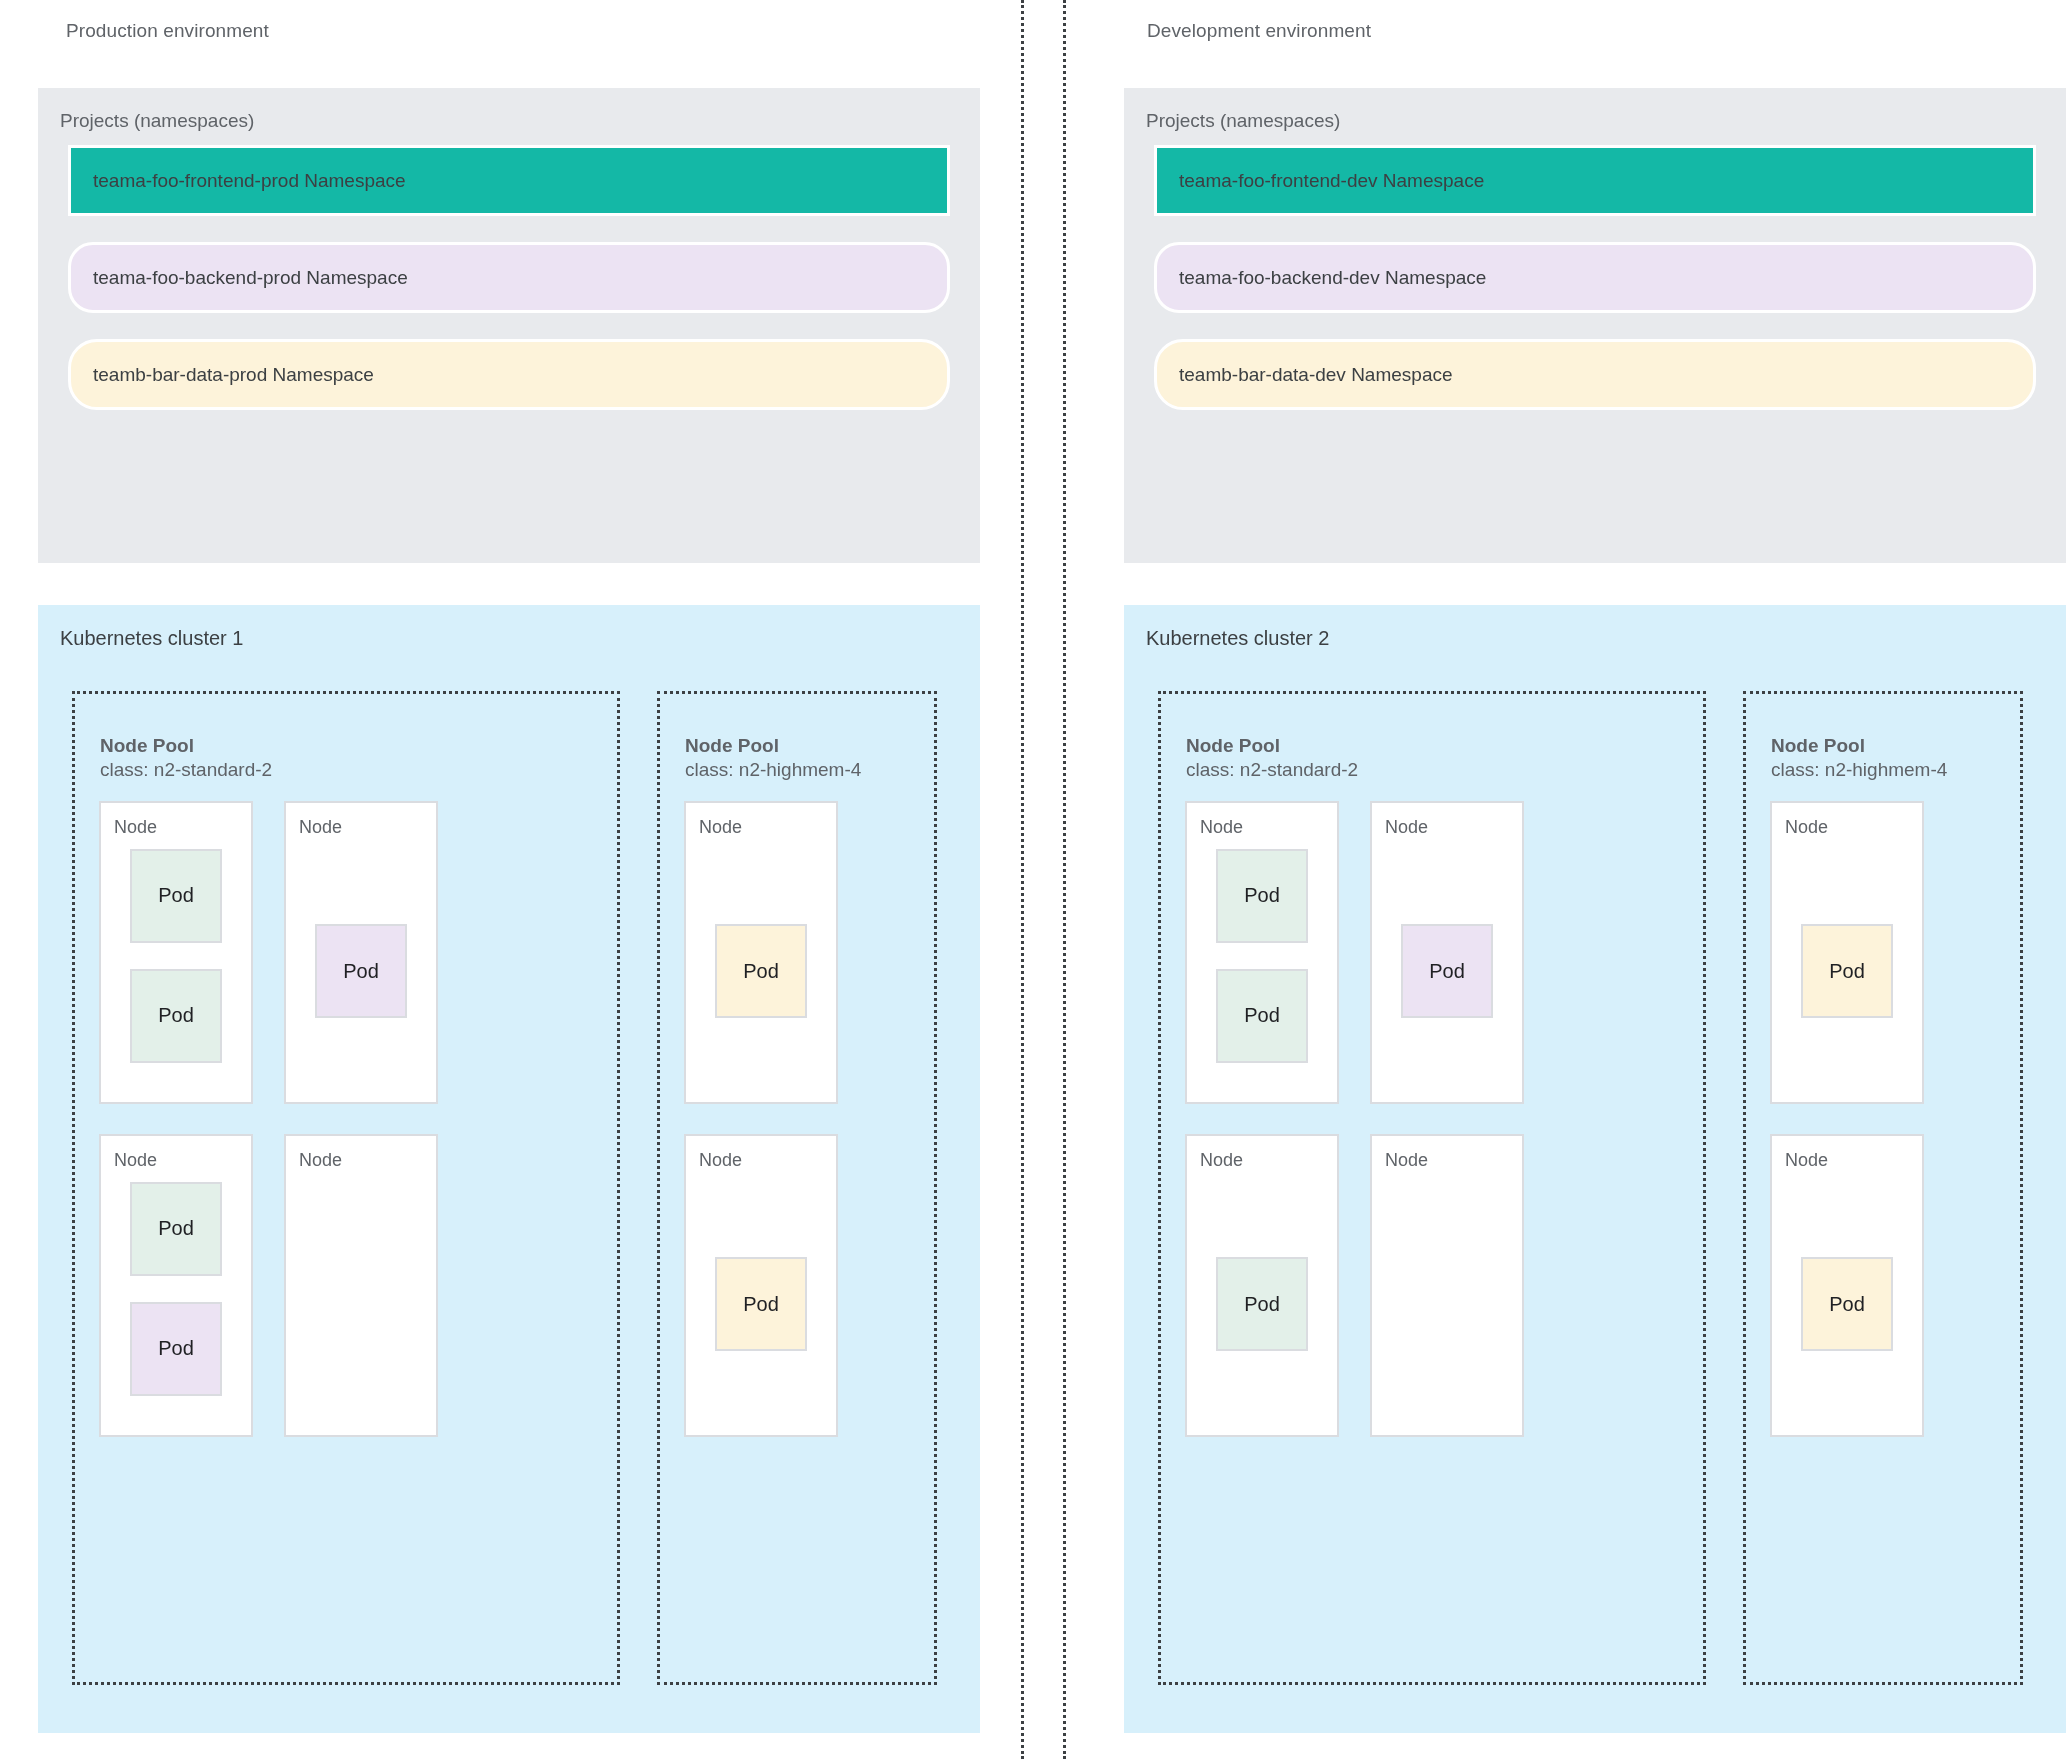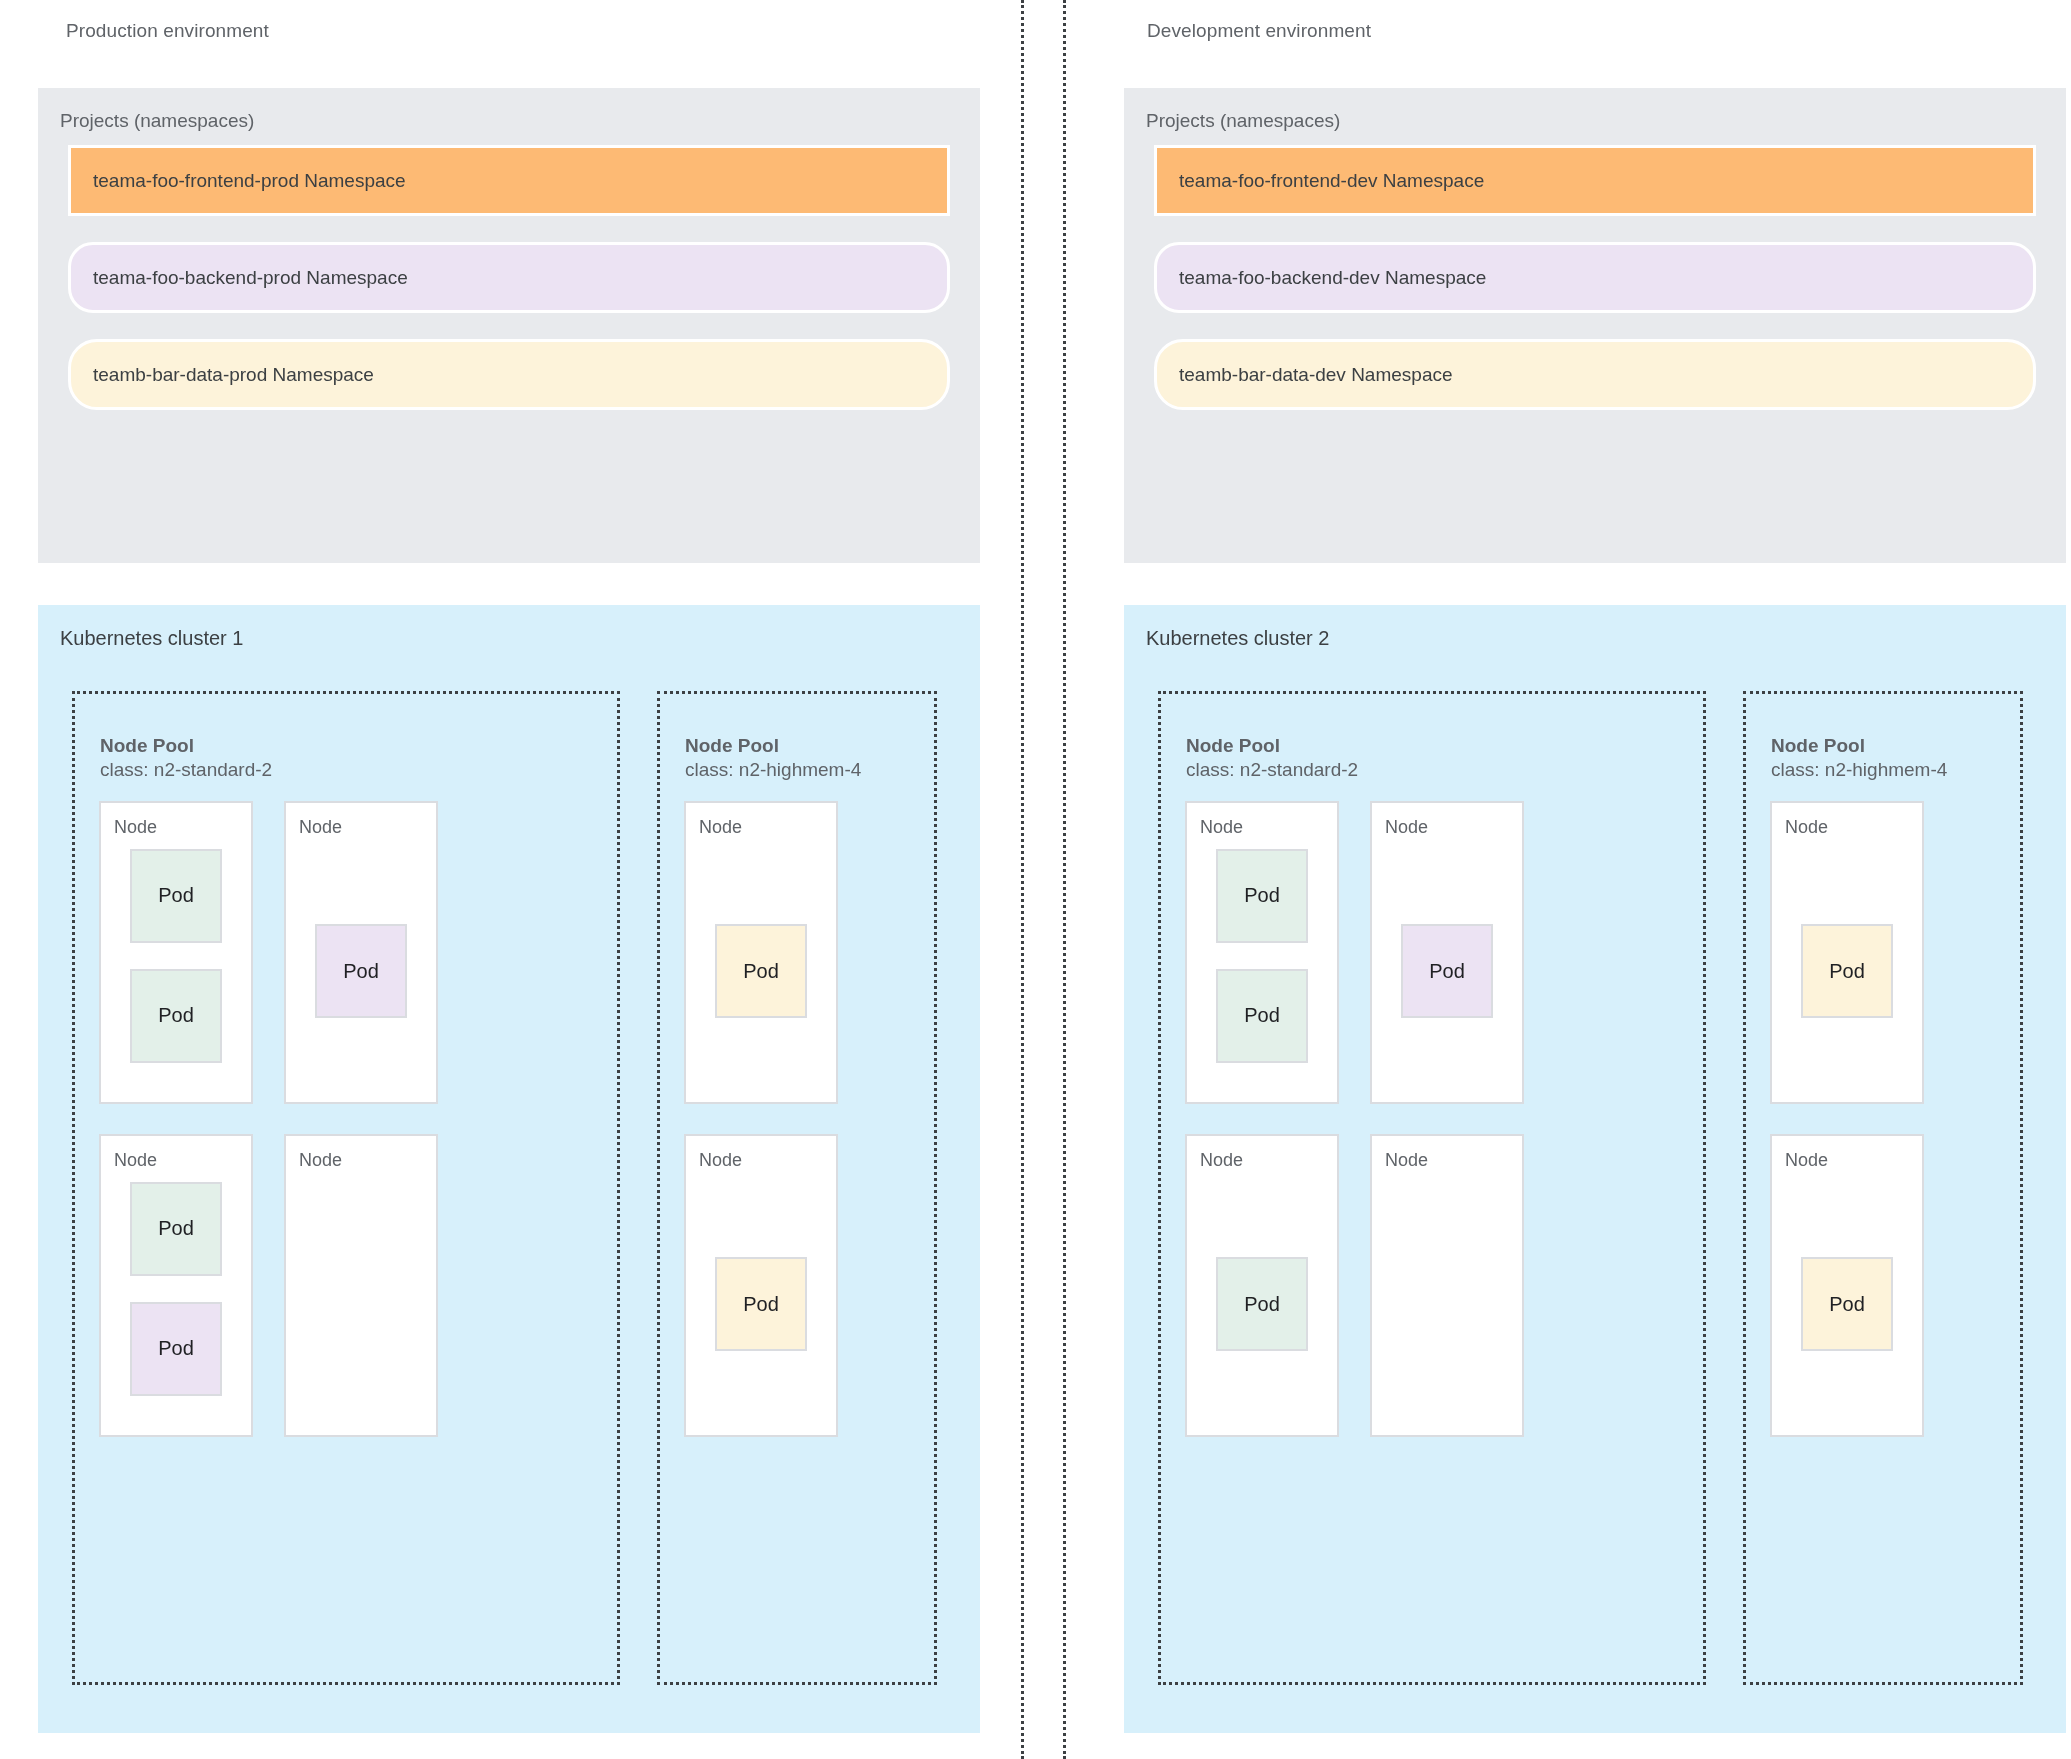--- a/index.html
+++ b/index.html
@@ -189,21 +189,21 @@
     justify-content: center;
     font-size: 20px;
     color: #202124;
   }
   .pod + .pod { margin-top: 26px; }
 
   .pod.green  { background: #e3f0e9; }
   .pod.purple { background: #ece3f3; }
   .pod.yellow { background: #fdf3da; }
 
-  .ns-box.green  { background: #fdba74; }
+  .ns-box.green  { background: #14b8a6; }
   .ns-box.purple { background: #ece3f3; border-radius: 25px; }
   .ns-box.yellow { background: #fdf3da; border-radius: 29px; }
 </style>
 </head>
 <body>
 
 <div id="root">
     <div class="env-col prod">
       <div class="env-title">Production environment</div>
       <div class="projects-panel">

